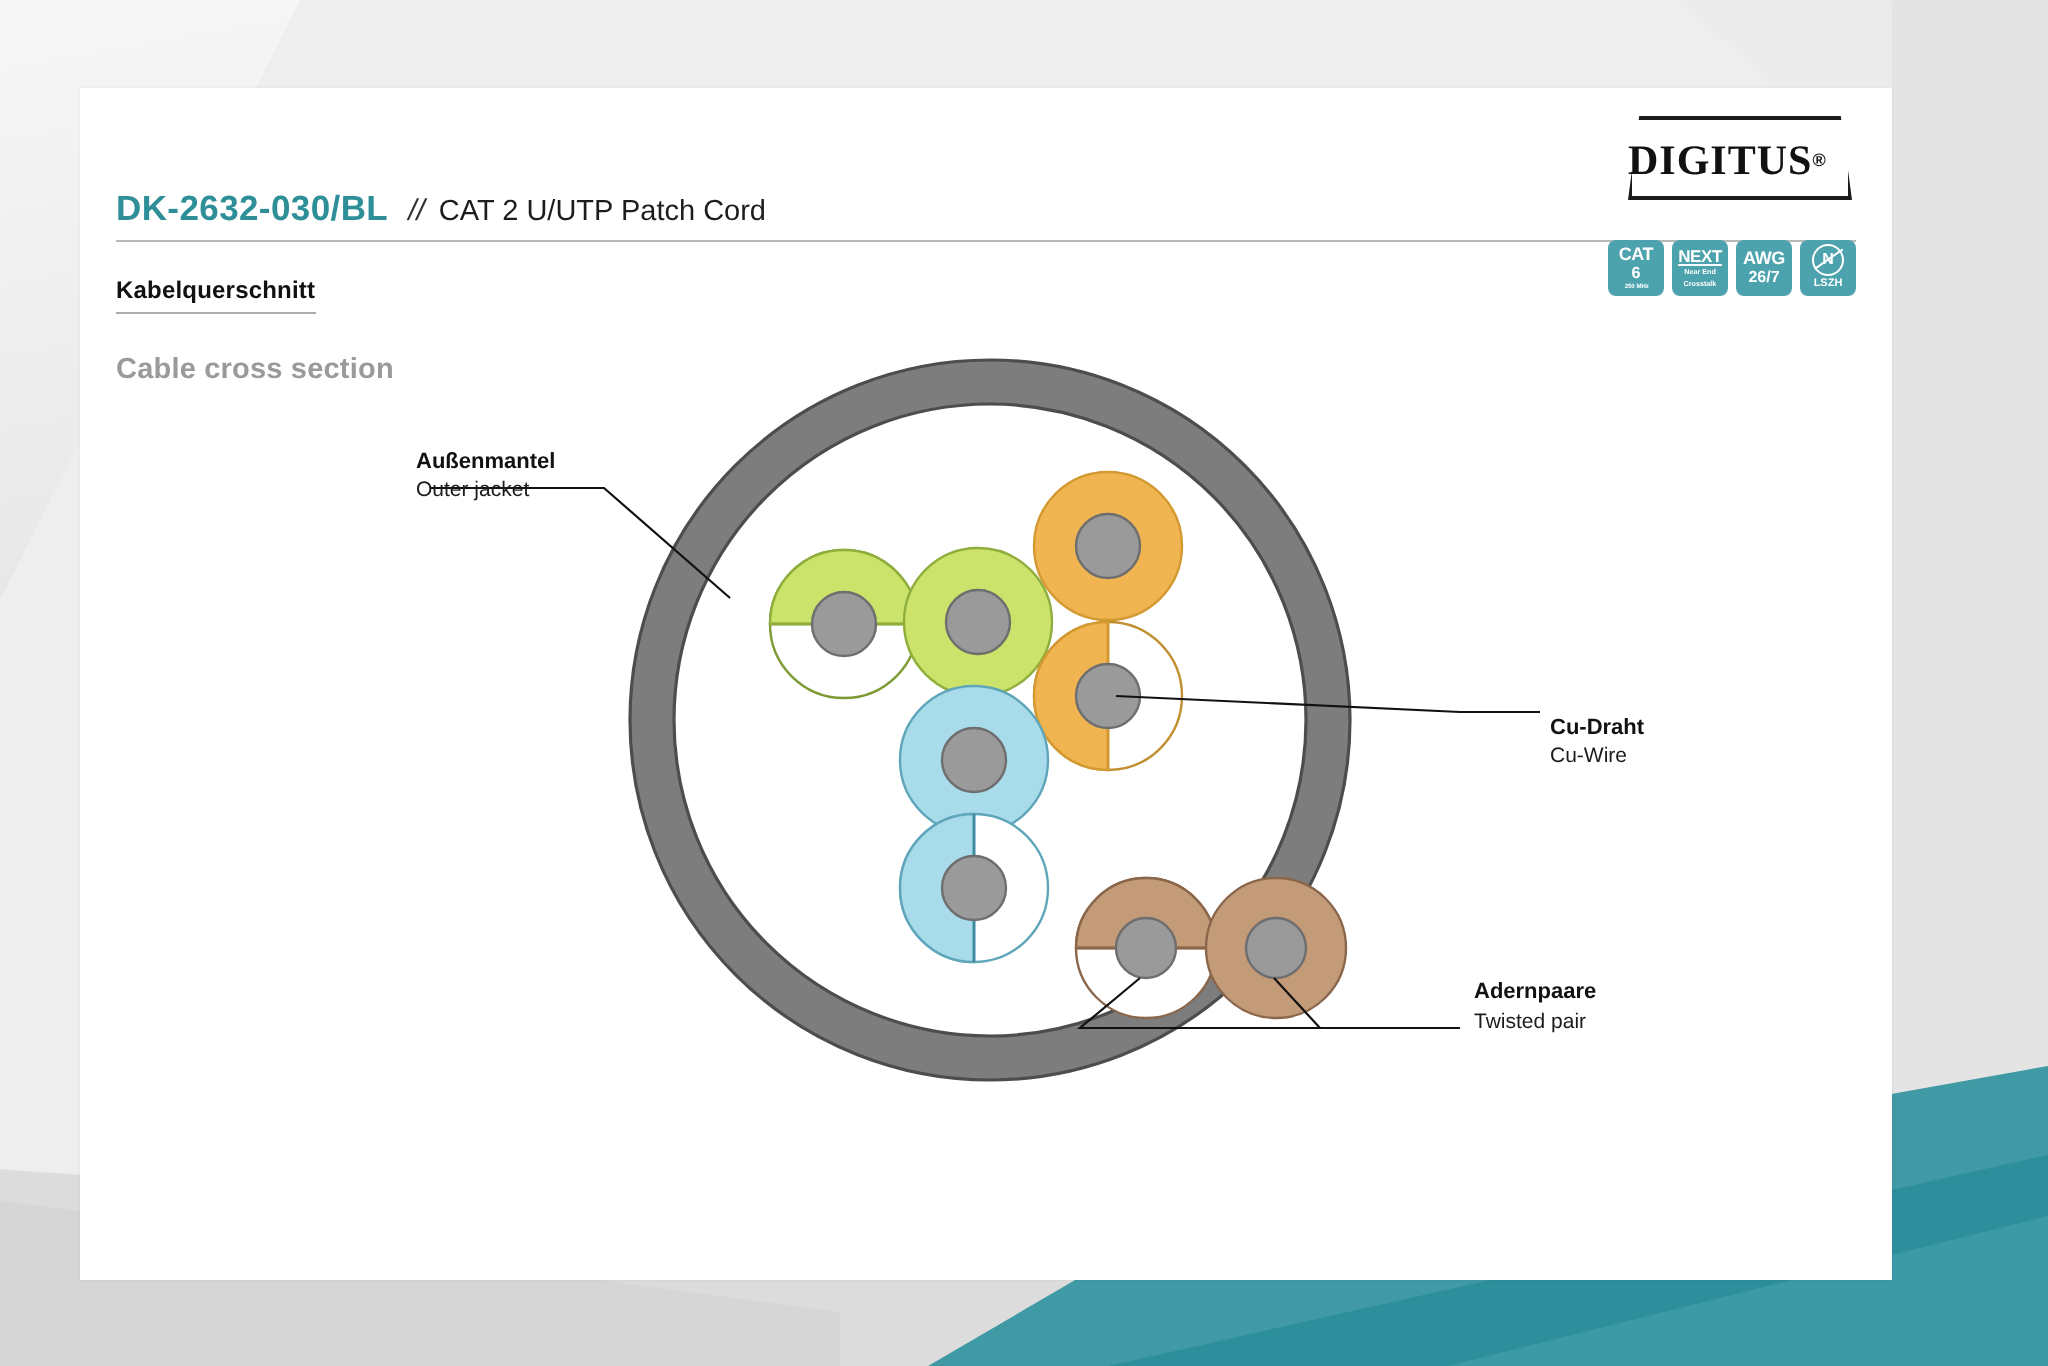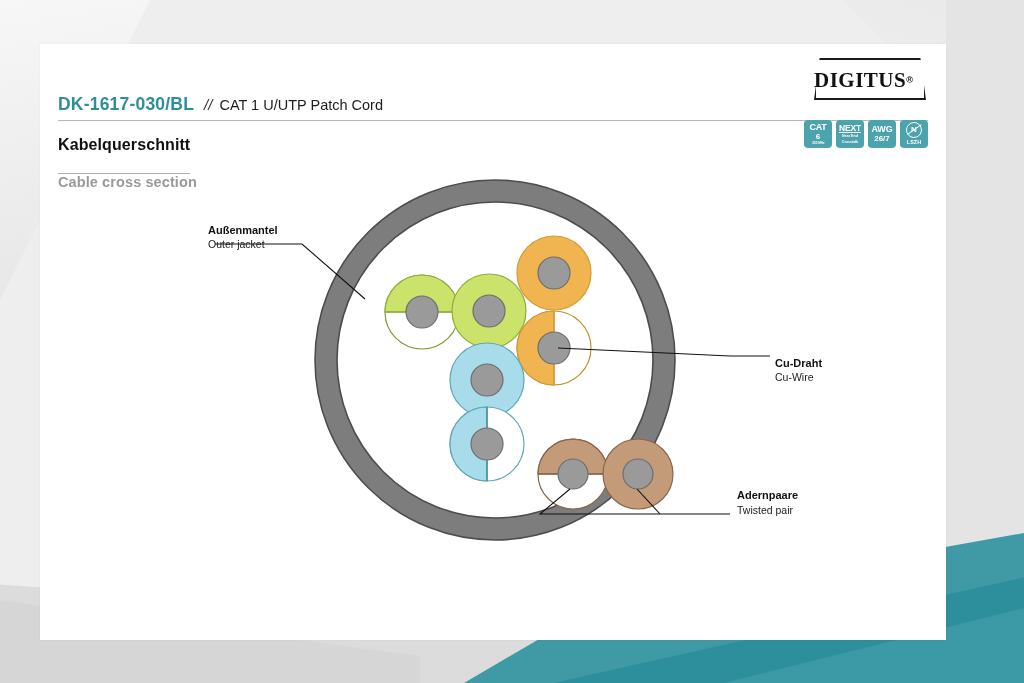--- a/index.html
+++ b/index.html
@@ -85,25 +85,25 @@
   }
   .art-no{
     font-size:17.5px;font-weight:bold;color:#2e8f99;letter-spacing:.2px;
   }
   .art-sep{font-size:15px;color:#333;margin:0 7px 0 10px;font-style:italic;}
   .art-desc{font-size:14.5px;color:#1d1d1d;}
 
   
   .sec{position:absolute;left:18px;top:92px;}
   .sec-de{
-    font-size:16px;font-weight:bold;color:#111;letter-spacing:.1px;
-    border-bottom:1px solid #aeaeae;padding-bottom:19px;display:inline-block;
+    font-size:12px;font-weight:bold;color:#111;letter-spacing:.1px;
+    border-bottom:1px solid #aeaeae;padding-bottom:4px;display:inline-block;
   }
   .sec-en{
-    font-size:14.5px;font-weight:bold;color:#9a9a9a;margin-top:0;letter-spacing:.1px;
+    font-size:14.5px;font-weight:bold;color:#9a9a9a;margin-top:20px;letter-spacing:.1px;
   }
 
   
   .badges{position:absolute;right:18px;top:76px;display:flex;gap:4px;}
   .badge{
     width:28px;height:28px;border-radius:4px;background:#4da3ad;
     display:flex;flex-direction:column;align-items:center;justify-content:center;
     color:#fff;line-height:1;overflow:hidden;text-align:center;
   }
   .badge-l1{font-size:9px;font-weight:bold;letter-spacing:-.2px;}
@@ -146,23 +146,23 @@
 
   <div class="logo">
     <div class="logo-shape"></div>
     <div class="logo-text">
       <span>DIGITUS</span>
         <span class="logo-reg">®</span>
     </div>
   </div>
 
   <div class="art-row">
-    <span class="art-no">DK-1617-030/BL</span>
+    <span class="art-no">DK-2632-030/BL</span>
     <span class="art-sep">//</span>
-    <span class="art-desc">CAT 1 U/UTP Patch Cord</span>
+    <span class="art-desc">CAT 2 U/UTP Patch Cord</span>
   </div>
 
   <div class="sec">
     <div class="sec-de">Kabelquerschnitt</div>
     <div class="sec-en">Cable cross section</div>
   </div>
 
   <div class="badges">
     <div class="badge">
       <span class="badge-l1">CAT</span>

